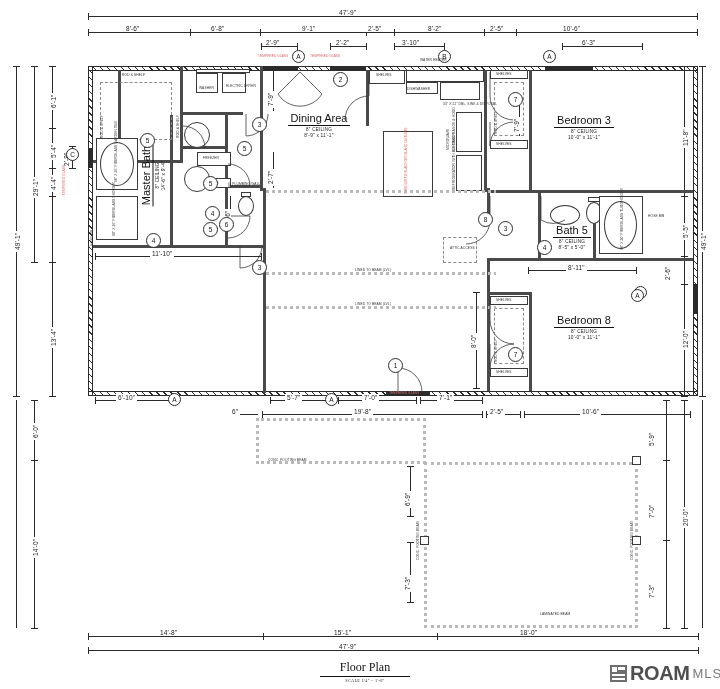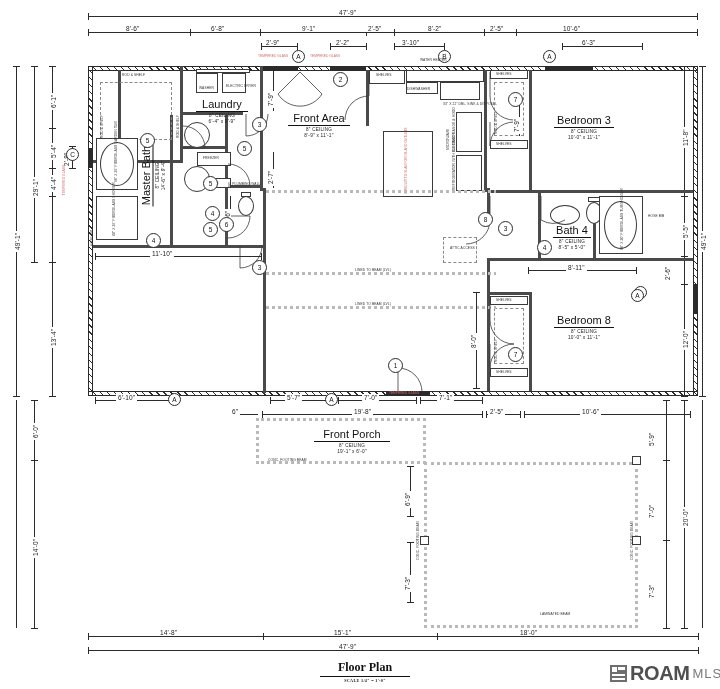--- a/index.html
+++ b/index.html
@@ -357,51 +357,45 @@
   <div class="tick v" style="left:528px;top:267px;"></div>
   <div class="tick v" style="left:636px;top:267px;"></div>
   <div class="dimtxt" style="left:566px;top:264px;">8'-11"</div>
 
   <div class="dimline v" style="left:476px;top:292px;height:96px;"></div>
   <div class="tick h" style="left:473px;top:292px;"></div>
   <div class="tick h" style="left:473px;top:388px;"></div>
   <div class="dimtxt vert" style="left:470px;top:350px;transform:rotate(-90deg);">8'-0"</div>
 
 
-  <div class="room" style="left:180px;top:98px;width:84px;">
-    <div class="rname">Laundry</div>
-    <div class="rline" style="width:52px;"></div>
-    <div class="rceil">8" CEILING</div>
-    <div class="rdim">6'-4" x 9'-9"</div>
-  </div>
 
   <div class="room vertical" style="left:108px;top:162px;width:90px;">
     <div class="rname">Master Bath</div>
     <div class="rline" style="width:62px;"></div>
     <div class="rceil">8" CEILING</div>
     <div class="rdim">14'-6" x 9'-4"</div>
   </div>
 
   <div class="room" style="left:272px;top:112px;width:94px;">
-    <div class="rname">Front Area</div>
+    <div class="rname">Dining Area</div>
     <div class="rline" style="width:62px;"></div>
     <div class="rceil">8" CEILING</div>
     <div class="rdim">8'-9" x 11'-1"</div>
   </div>
 
 
   <div class="room" style="left:536px;top:114px;width:96px;">
     <div class="rname">Bedroom 3</div>
     <div class="rline" style="width:60px;"></div>
     <div class="rceil">8" CEILING</div>
     <div class="rdim">10'-0" x 11'-1"</div>
   </div>
 
   <div class="room" style="left:534px;top:224px;width:76px;">
-    <div class="rname">Bath 4</div>
+    <div class="rname">Bath 5</div>
     <div class="rline" style="width:38px;"></div>
     <div class="rceil">8" CEILING</div>
     <div class="rdim">8'-5" x 5'-0"</div>
   </div>
 
 
 
   <div class="room" style="left:536px;top:314px;width:96px;">
     <div class="rname">Bedroom 8</div>
     <div class="rline" style="width:60px;"></div>
@@ -444,26 +438,20 @@
 
   <div class="dimline h" style="left:262px;top:414px;width:220px;"></div>
   <div class="tick v" style="left:262px;top:411px;"></div>
   <div class="tick v" style="left:482px;top:411px;"></div>
   <div class="dimtxt" style="left:352px;top:408px;">19'-8"</div>
   <div class="dimline h" style="left:230px;top:414px;width:28px;"></div>
   <div class="dimtxt" style="left:230px;top:408px;">6"</div>
 
   <div class="dashbox" style="left:256px;top:418px;width:170px;height:46px;"></div>
   <div class="tiny" style="left:268px;top:458px;">CONC. FOOTING BEAM</div>
-  <div class="room" style="left:300px;top:428px;width:104px;">
-    <div class="rname">Front Porch</div>
-    <div class="rline" style="width:76px;"></div>
-    <div class="rceil">8" CEILING</div>
-    <div class="rdim">19'-1" x 6'-0"</div>
-  </div>
 
   <div class="dashbox" style="left:424px;top:462px;width:214px;height:166px;"></div>
   <div class="tiny rot" style="left:416px;top:560px;">CONC. FOOTING BEAM</div>
   <div class="tiny rot" style="left:630px;top:560px;">CONC. FOOTING BEAM</div>
   <div class="tiny" style="left:540px;top:612px;">LAMINATED BEAM</div>
   <div class="fx" style="left:420px;top:536px;width:9px;height:9px;"></div>
   <div class="fx" style="left:632px;top:536px;width:9px;height:9px;"></div>
   <div class="fx" style="left:632px;top:456px;width:9px;height:9px;"></div>
 
   <div class="dimline v" style="left:410px;top:466px;height:50px;"></div>
@@ -500,21 +488,21 @@
   <div class="bub" style="left:140px;top:133px;width:15px;height:15px;">5</div>
   <div class="bub" style="left:237px;top:141px;width:15px;height:15px;">5</div>
   <div class="bub" style="left:203px;top:176px;width:15px;height:15px;">5</div>
   <div class="bub" style="left:203px;top:222px;width:15px;height:15px;">5</div>
   <div class="bub" style="left:219px;top:217px;width:15px;height:15px;">6</div>
   <div class="bub" style="left:508px;top:92px;width:15px;height:15px;">7</div>
   <div class="bub" style="left:508px;top:347px;width:15px;height:15px;">7</div>
   <div class="bub" style="left:478px;top:212px;width:15px;height:15px;">8</div>
   <div class="bub" style="left:631px;top:289px;width:13px;height:13px;">A</div>
 
-  <div class="ftitle" style="left:320px;top:660px;width:90px;font-weight:bold;">
+  <div class="ftitle" style="left:320px;top:660px;width:90px;">
     <div class="t">Floor Plan</div>
     <div class="u"></div>
     <div class="s">SCALE 1/4" = 1'-0"</div>
   </div>
 
   <div class="logo" style="left:610px;top:662px;">
     <div class="mark">
         <i></i>
         <u></u>
       </div>

